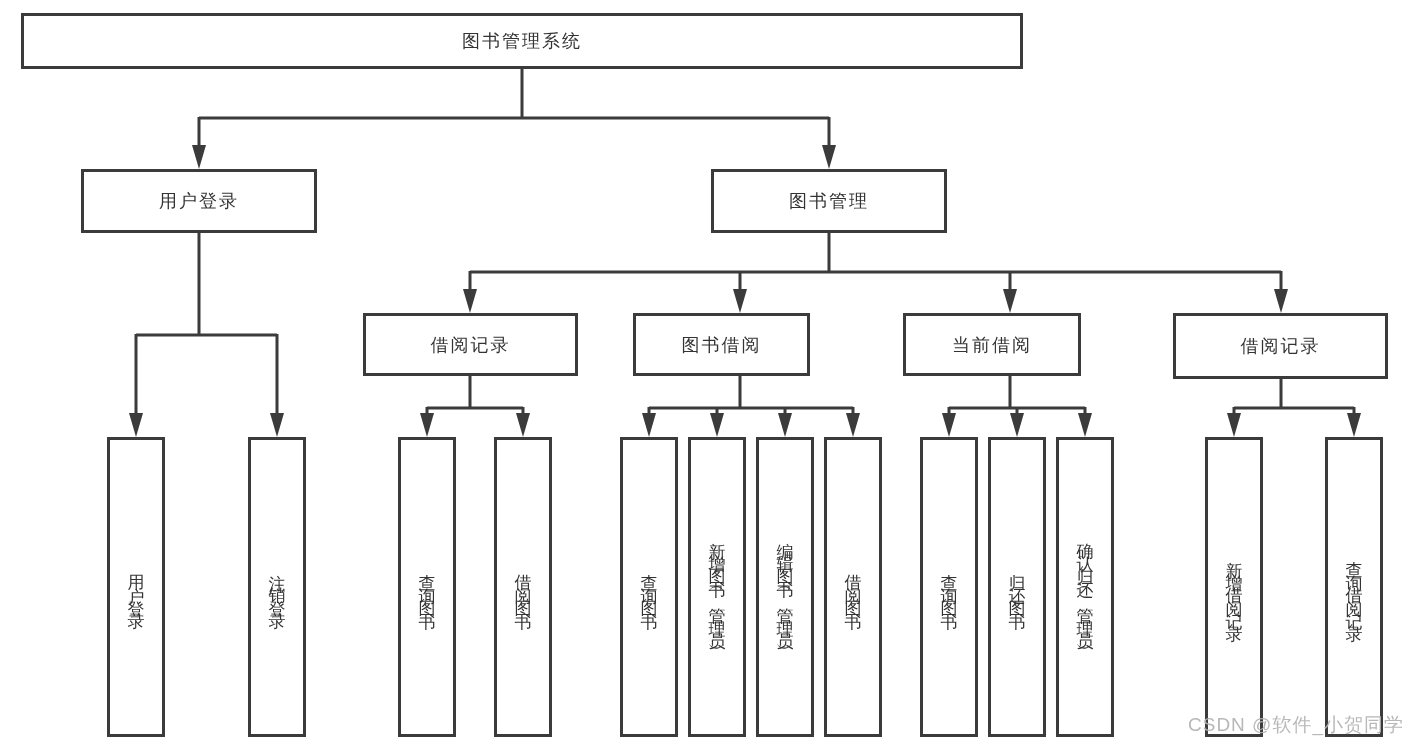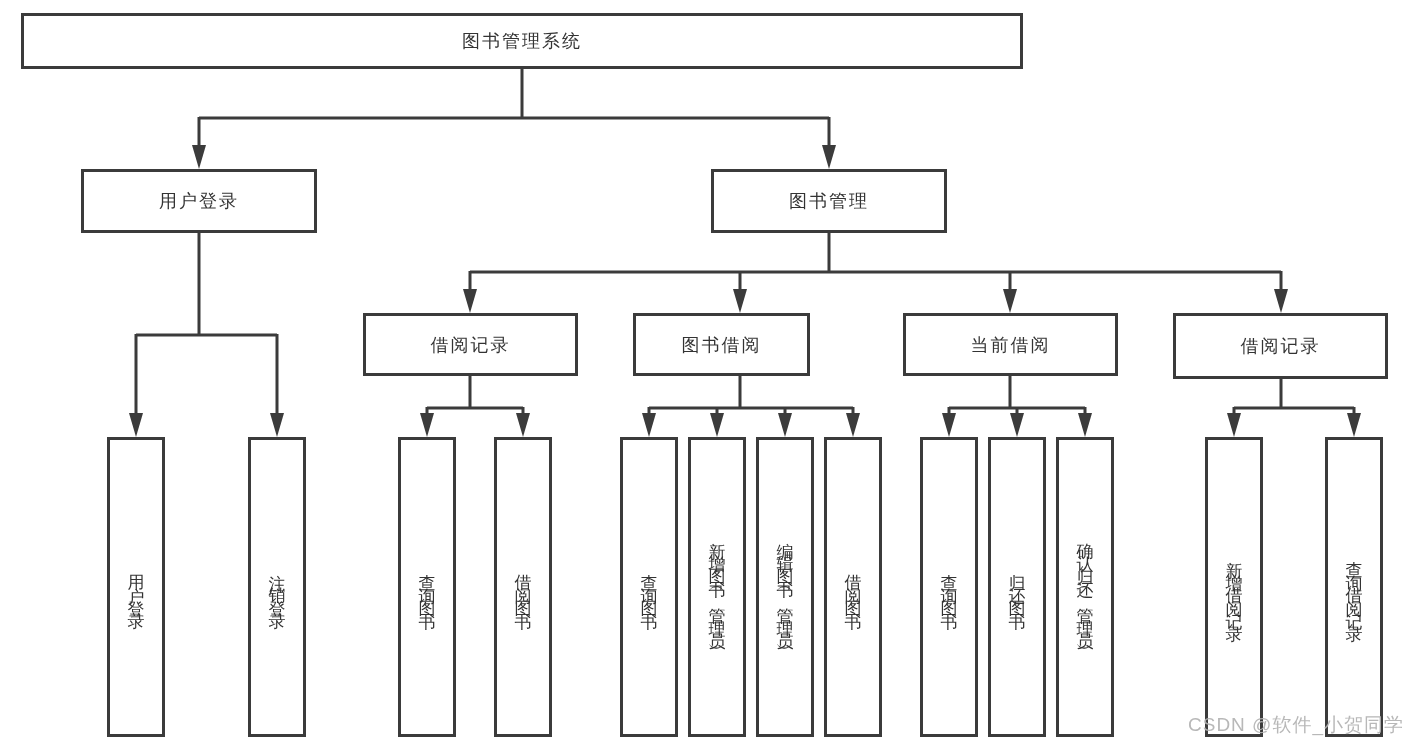--- a/index.html
+++ b/index.html
@@ -75,21 +75,21 @@
     <polygon points="1347,413 1361,413 1354,437"></polygon>
   </svg>
 
   <div class="node h root" style="left:21px;top:13px;width:1002px;height:56px">图书管理系统</div>
 
   <div class="node h" style="left:81px;top:169px;width:236px;height:64px">用户登录</div>
   <div class="node h" style="left:711px;top:169px;width:236px;height:64px">图书管理</div>
 
   <div class="node h" style="left:363px;top:313px;width:215px;height:63px">借阅记录</div>
   <div class="node h" style="left:633px;top:313px;width:177px;height:63px">图书借阅</div>
-  <div class="node h" style="left:903px;top:313px;width:215px;height:63px">当前借阅</div>
+  <div class="node h" style="left:903px;top:313px;width:178px;height:63px">当前借阅</div>
   <div class="node h" style="left:1173px;top:313px;width:215px;height:66px">借阅记录</div>
 
   <div class="node v" style="left:107px;top:437px;width:58px;height:300px">用户登录</div>
   <div class="node v" style="left:248px;top:437px;width:58px;height:300px">注销登录</div>
 
   <div class="node v" style="left:398px;top:437px;width:58px;height:300px">查询图书</div>
   <div class="node v" style="left:494px;top:437px;width:58px;height:300px">借阅图书</div>
 
   <div class="node v" style="left:620px;top:437px;width:58px;height:300px">查询图书</div>
   <div class="node v" style="left:688px;top:437px;width:58px;height:300px">新增图书（管理员）</div>

